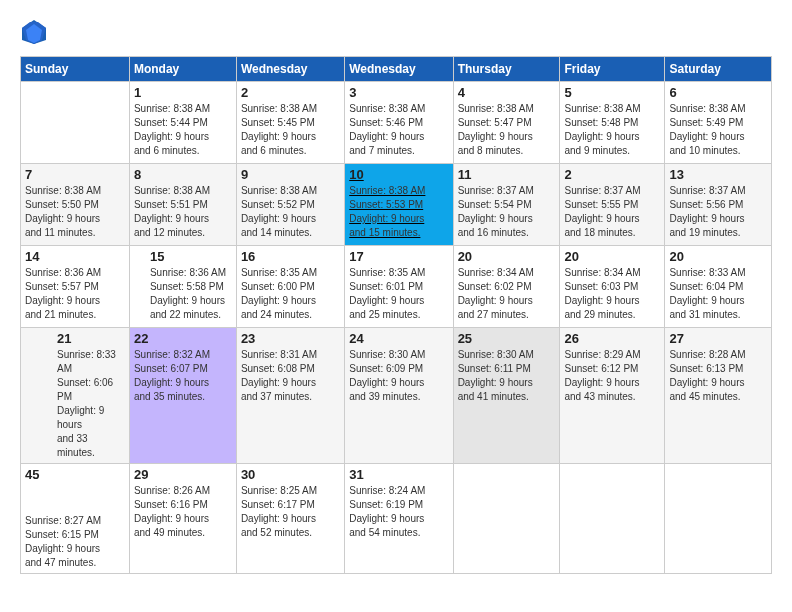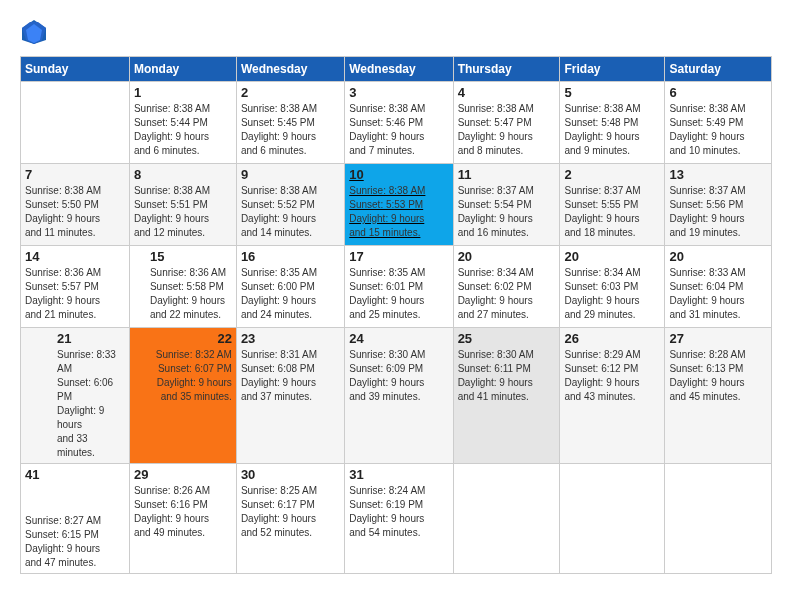--- a/index.html
+++ b/index.html
@@ -275,21 +275,21 @@
           </td>
         </tr>
         <tr>
           <td style="background: rgb(245, 245, 245); padding-left: 36px;">
             <span class="day-number">21</span>
             <div class="day-detail" style="white-space: pre-line;">Sunrise: 8:33 AM
 Sunset: 6:06 PM
 Daylight: 9 hours
 and 33 minutes.</div>
           </td>
-          <td style="background: #f97316; text-align: right;">
+          <td style="background: #c4b5fd;">
             <span class="day-number">22</span>
             <div class="day-detail" style="white-space: pre-line;">Sunrise: 8:32 AM
 Sunset: 6:07 PM
 Daylight: 9 hours
 and 35 minutes.</div>
           </td>
           <td style="background: rgb(245, 245, 245); margin-left: 28px;">
             <span class="day-number">23</span>
             <div class="day-detail" style="white-space: pre-line;">Sunrise: 8:31 AM
 Sunset: 6:08 PM
@@ -320,21 +320,21 @@
           <td style="background: rgb(245, 245, 245);">
             <span class="day-number">27</span>
             <div class="day-detail" style="white-space: pre-line;">Sunrise: 8:28 AM
 Sunset: 6:13 PM
 Daylight: 9 hours
 and 45 minutes.</div>
           </td>
         </tr>
         <tr>
           <td style="background: rgb(255, 255, 255);">
-            <span class="day-number">41</span>
+            <span class="day-number">45</span>
             <div class="day-detail" style="white-space: pre-line; margin-top: 32px;">Sunrise: 8:27 AM
 Sunset: 6:15 PM
 Daylight: 9 hours
 and 47 minutes.</div>
           </td>
           <td style="background: rgb(255, 255, 255);">
             <span class="day-number">29</span>
             <div class="day-detail" style="white-space: pre-line;">Sunrise: 8:26 AM
 Sunset: 6:16 PM
 Daylight: 9 hours

